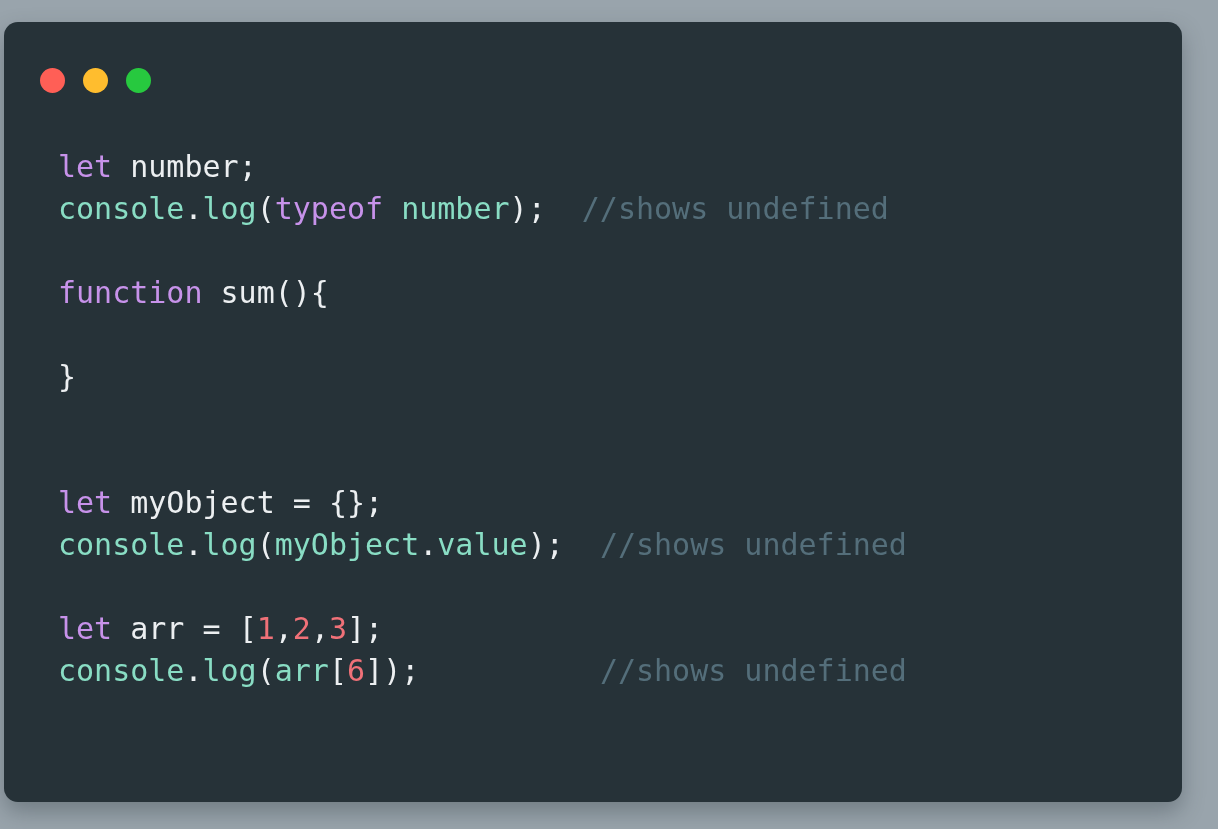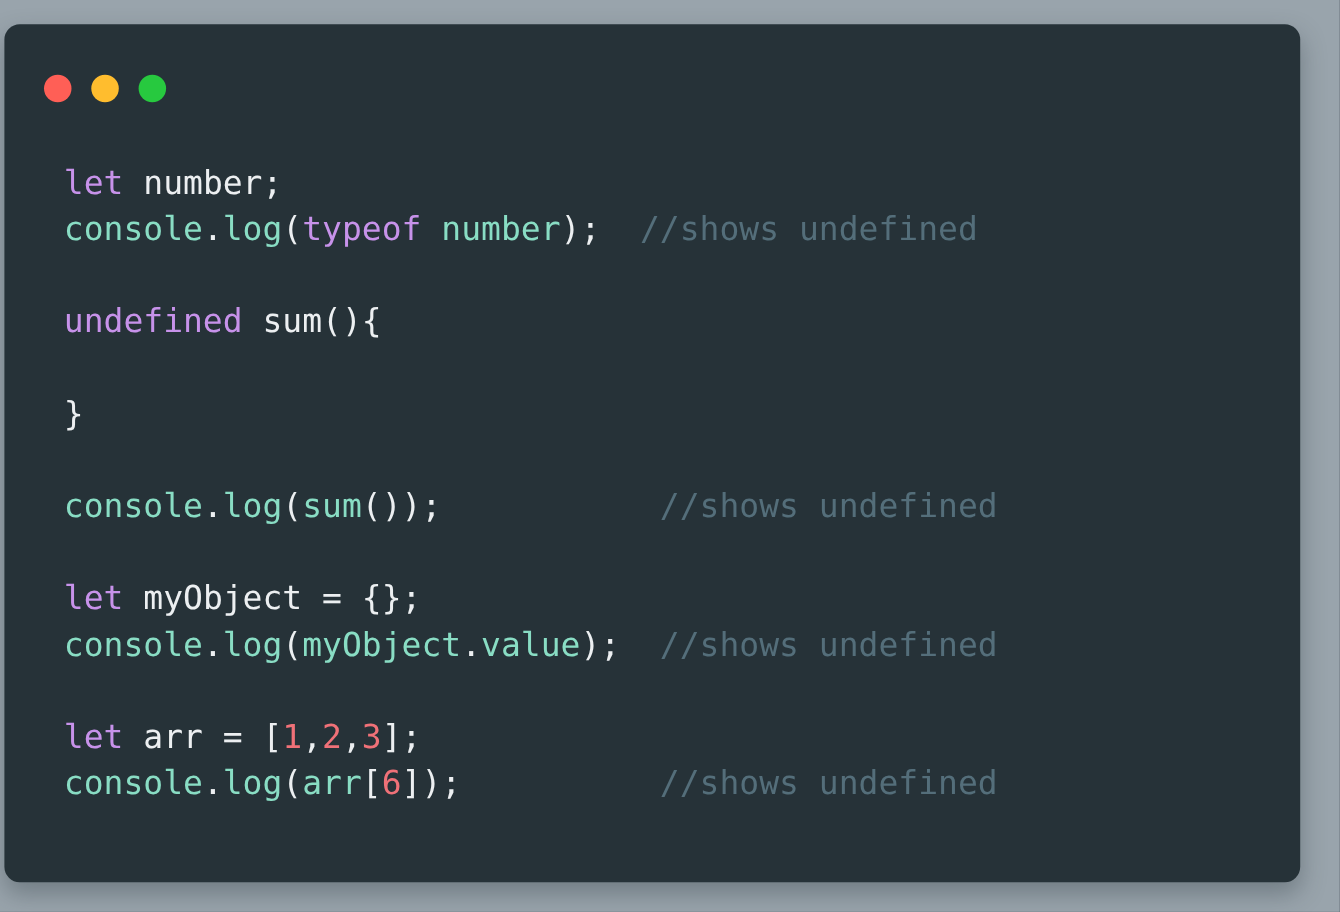--- a/index.html
+++ b/index.html
@@ -104,25 +104,24 @@
         <span class="dot dot-min"></span>
         <span class="dot dot-max"></span>
       </div>
     </div>
 
     <div class="code-area">
       <div id="code-lines">
           <div class="code-line"><span class="tok-keyword">let</span><span class="tok-plain"> </span><span class="tok-plain">number</span><span class="tok-punct">;</span></div>
           <div class="code-line"><span class="tok-ident">console</span><span class="tok-punct">.</span><span class="tok-ident">log</span><span class="tok-punct">(</span><span class="tok-keyword">typeof</span><span class="tok-plain"> </span><span class="tok-ident">number</span><span class="tok-punct">)</span><span class="tok-punct">;</span><span class="tok-plain">  </span><span class="tok-comment">//shows undefined</span></div>
           <div class="code-line blank"></div>
-          <div class="code-line"><span class="tok-keyword">undefined</span><span class="tok-plain"> </span><span class="tok-plain">sum</span><span class="tok-punct">(){</span></div>
+          <div class="code-line"><span class="tok-keyword">function</span><span class="tok-plain"> </span><span class="tok-plain">sum</span><span class="tok-punct">(){</span></div>
           <div class="code-line blank"></div>
           <div class="code-line"><span class="tok-punct">}</span></div>
           <div class="code-line blank"></div>
-          <div class="code-line"><span class="tok-ident">console</span><span class="tok-punct">.</span><span class="tok-ident">log</span><span class="tok-punct">(</span><span class="tok-ident">sum</span><span class="tok-punct">());</span><span class="tok-plain">           </span><span class="tok-comment">//shows undefined</span></div>
           <div class="code-line blank"></div>
           <div class="code-line"><span class="tok-keyword">let</span><span class="tok-plain"> </span><span class="tok-plain">myObject</span><span class="tok-plain"> </span><span class="tok-punct">=</span><span class="tok-plain"> </span><span class="tok-punct">{};</span></div>
           <div class="code-line"><span class="tok-ident">console</span><span class="tok-punct">.</span><span class="tok-ident">log</span><span class="tok-punct">(</span><span class="tok-ident">myObject</span><span class="tok-punct">.</span><span class="tok-ident">value</span><span class="tok-punct">)</span><span class="tok-punct">;</span><span class="tok-plain">  </span><span class="tok-comment">//shows undefined</span></div>
           <div class="code-line blank"></div>
           <div class="code-line"><span class="tok-keyword">let</span><span class="tok-plain"> </span><span class="tok-plain">arr</span><span class="tok-plain"> </span><span class="tok-punct">=</span><span class="tok-plain"> </span><span class="tok-punct">[</span><span class="tok-number">1</span><span class="tok-punct">,</span><span class="tok-number">2</span><span class="tok-punct">,</span><span class="tok-number">3</span><span class="tok-punct">];</span></div>
           <div class="code-line"><span class="tok-ident">console</span><span class="tok-punct">.</span><span class="tok-ident">log</span><span class="tok-punct">(</span><span class="tok-ident">arr</span><span class="tok-punct">[</span><span class="tok-number">6</span><span class="tok-punct">]</span><span class="tok-punct">)</span><span class="tok-punct">;</span><span class="tok-plain">          </span><span class="tok-comment">//shows undefined</span></div>
         </div>
     </div>
 
   </div>

